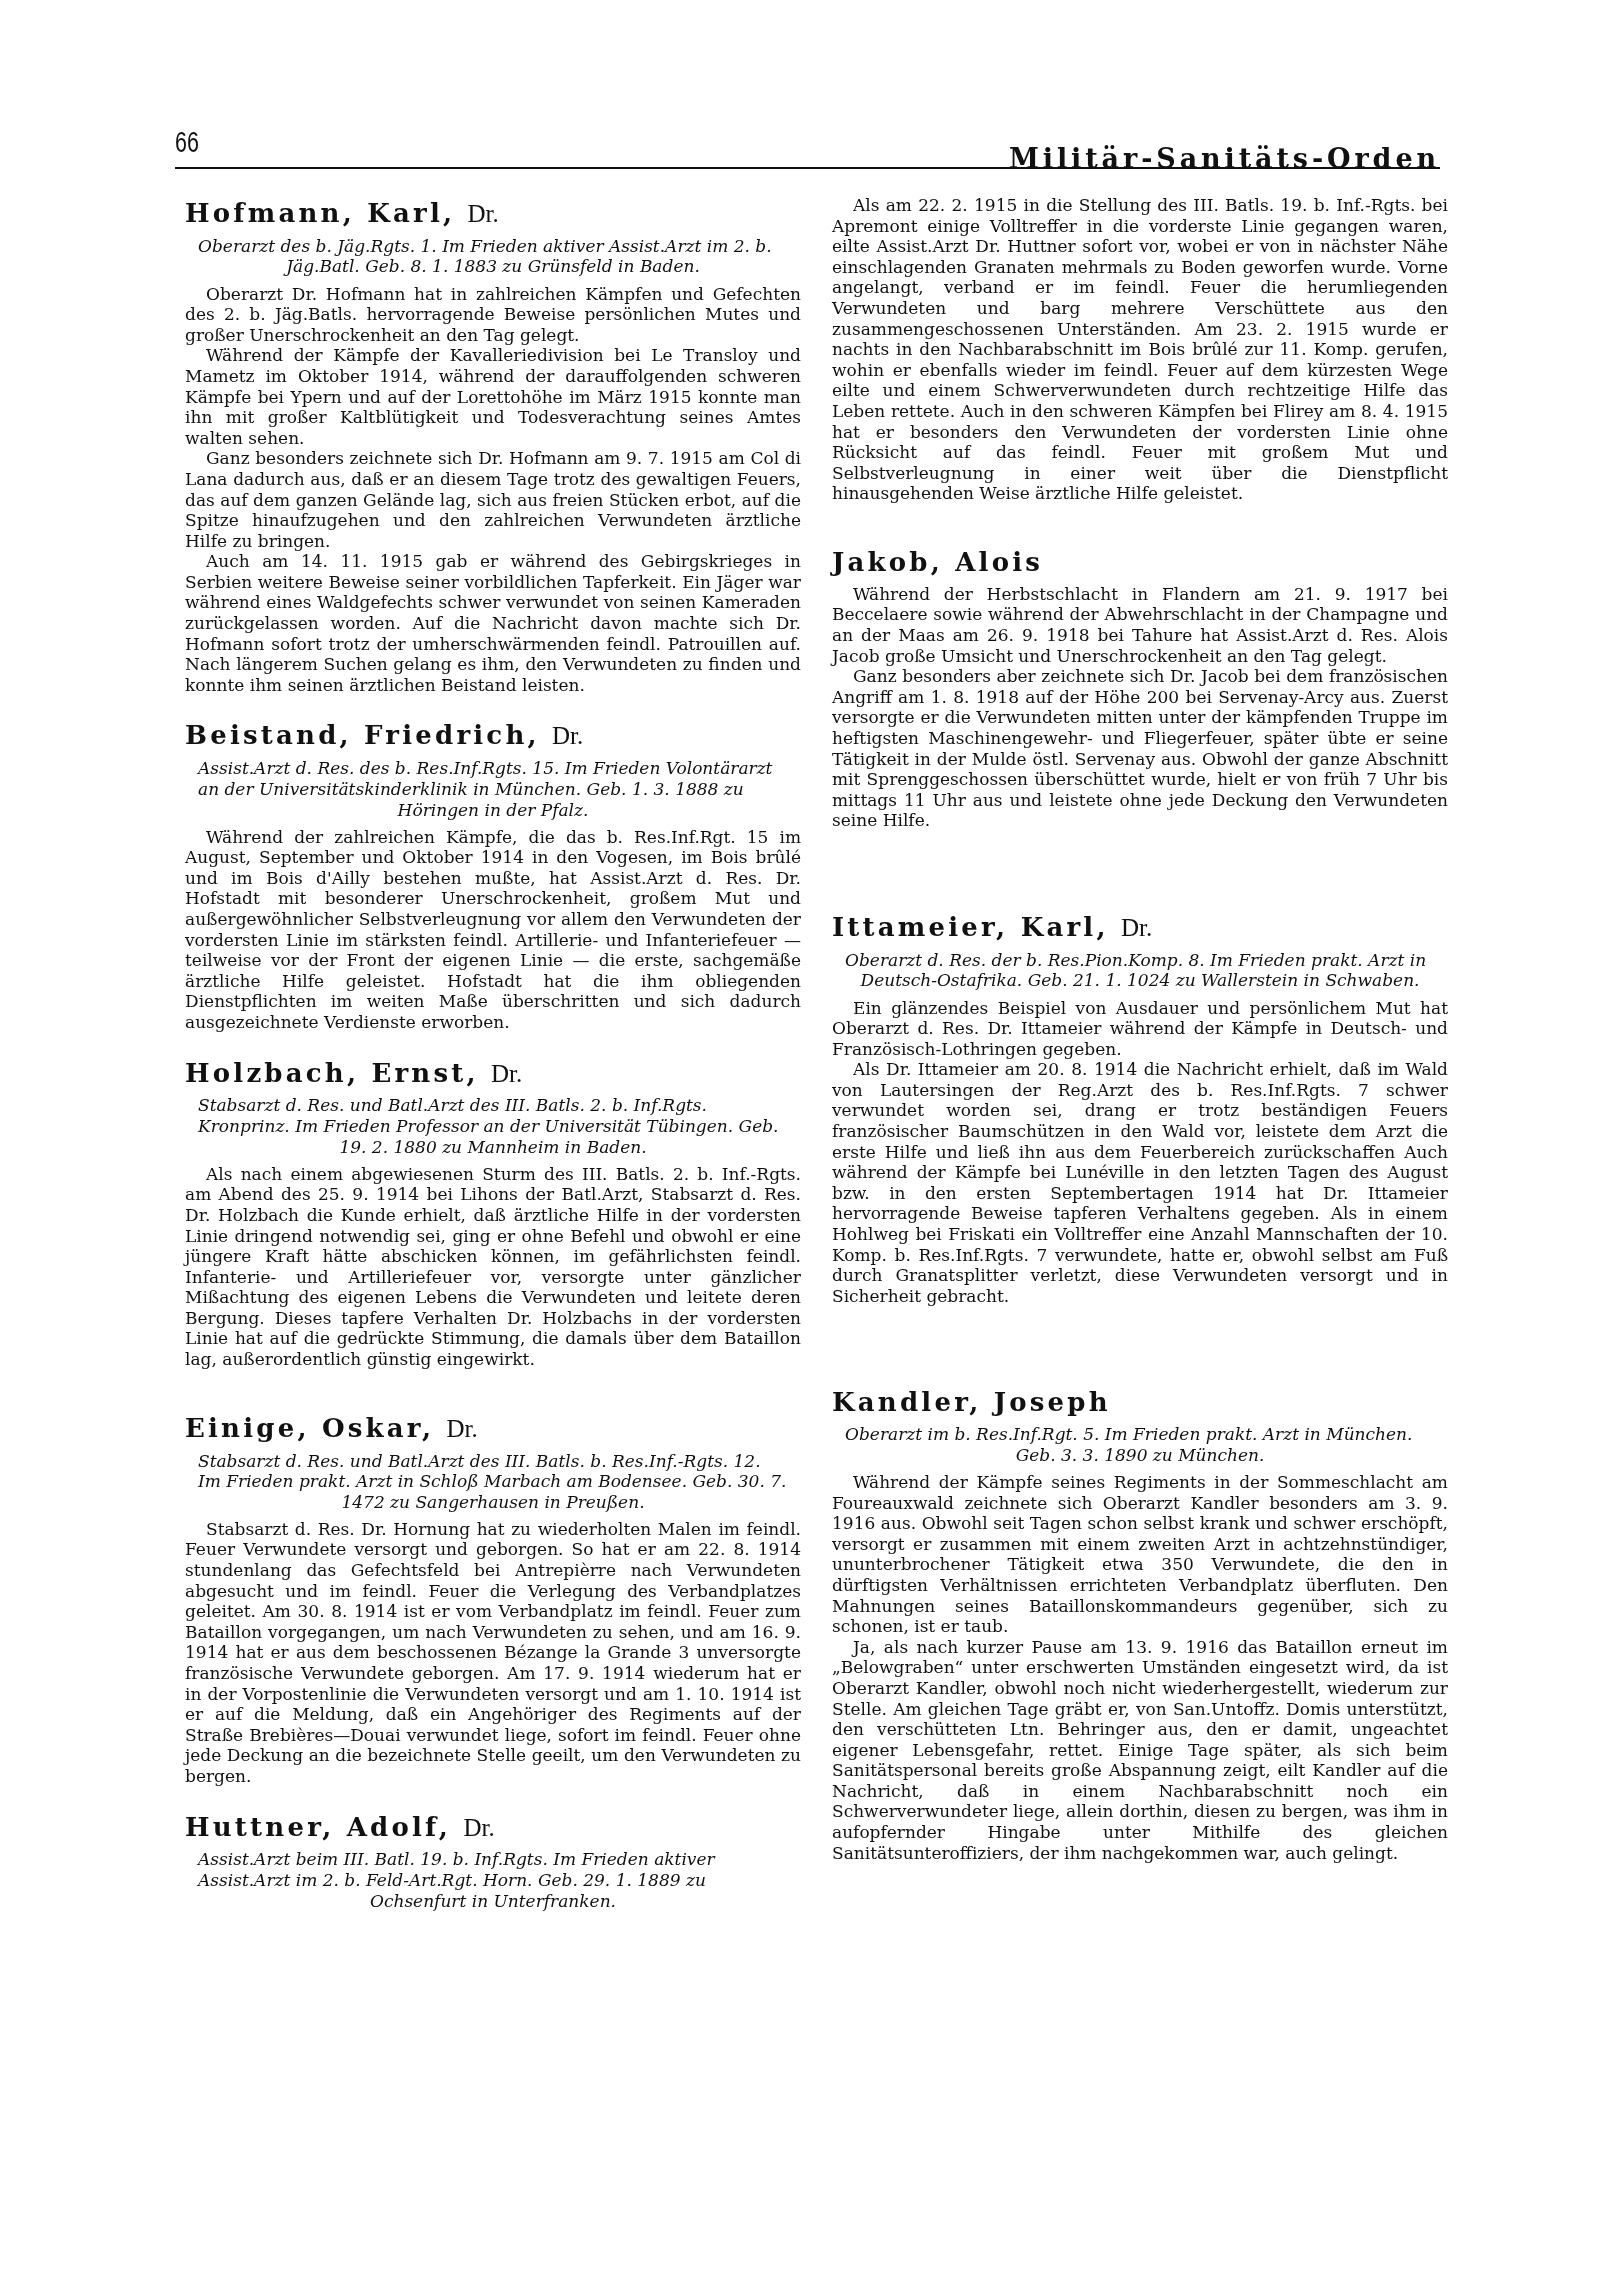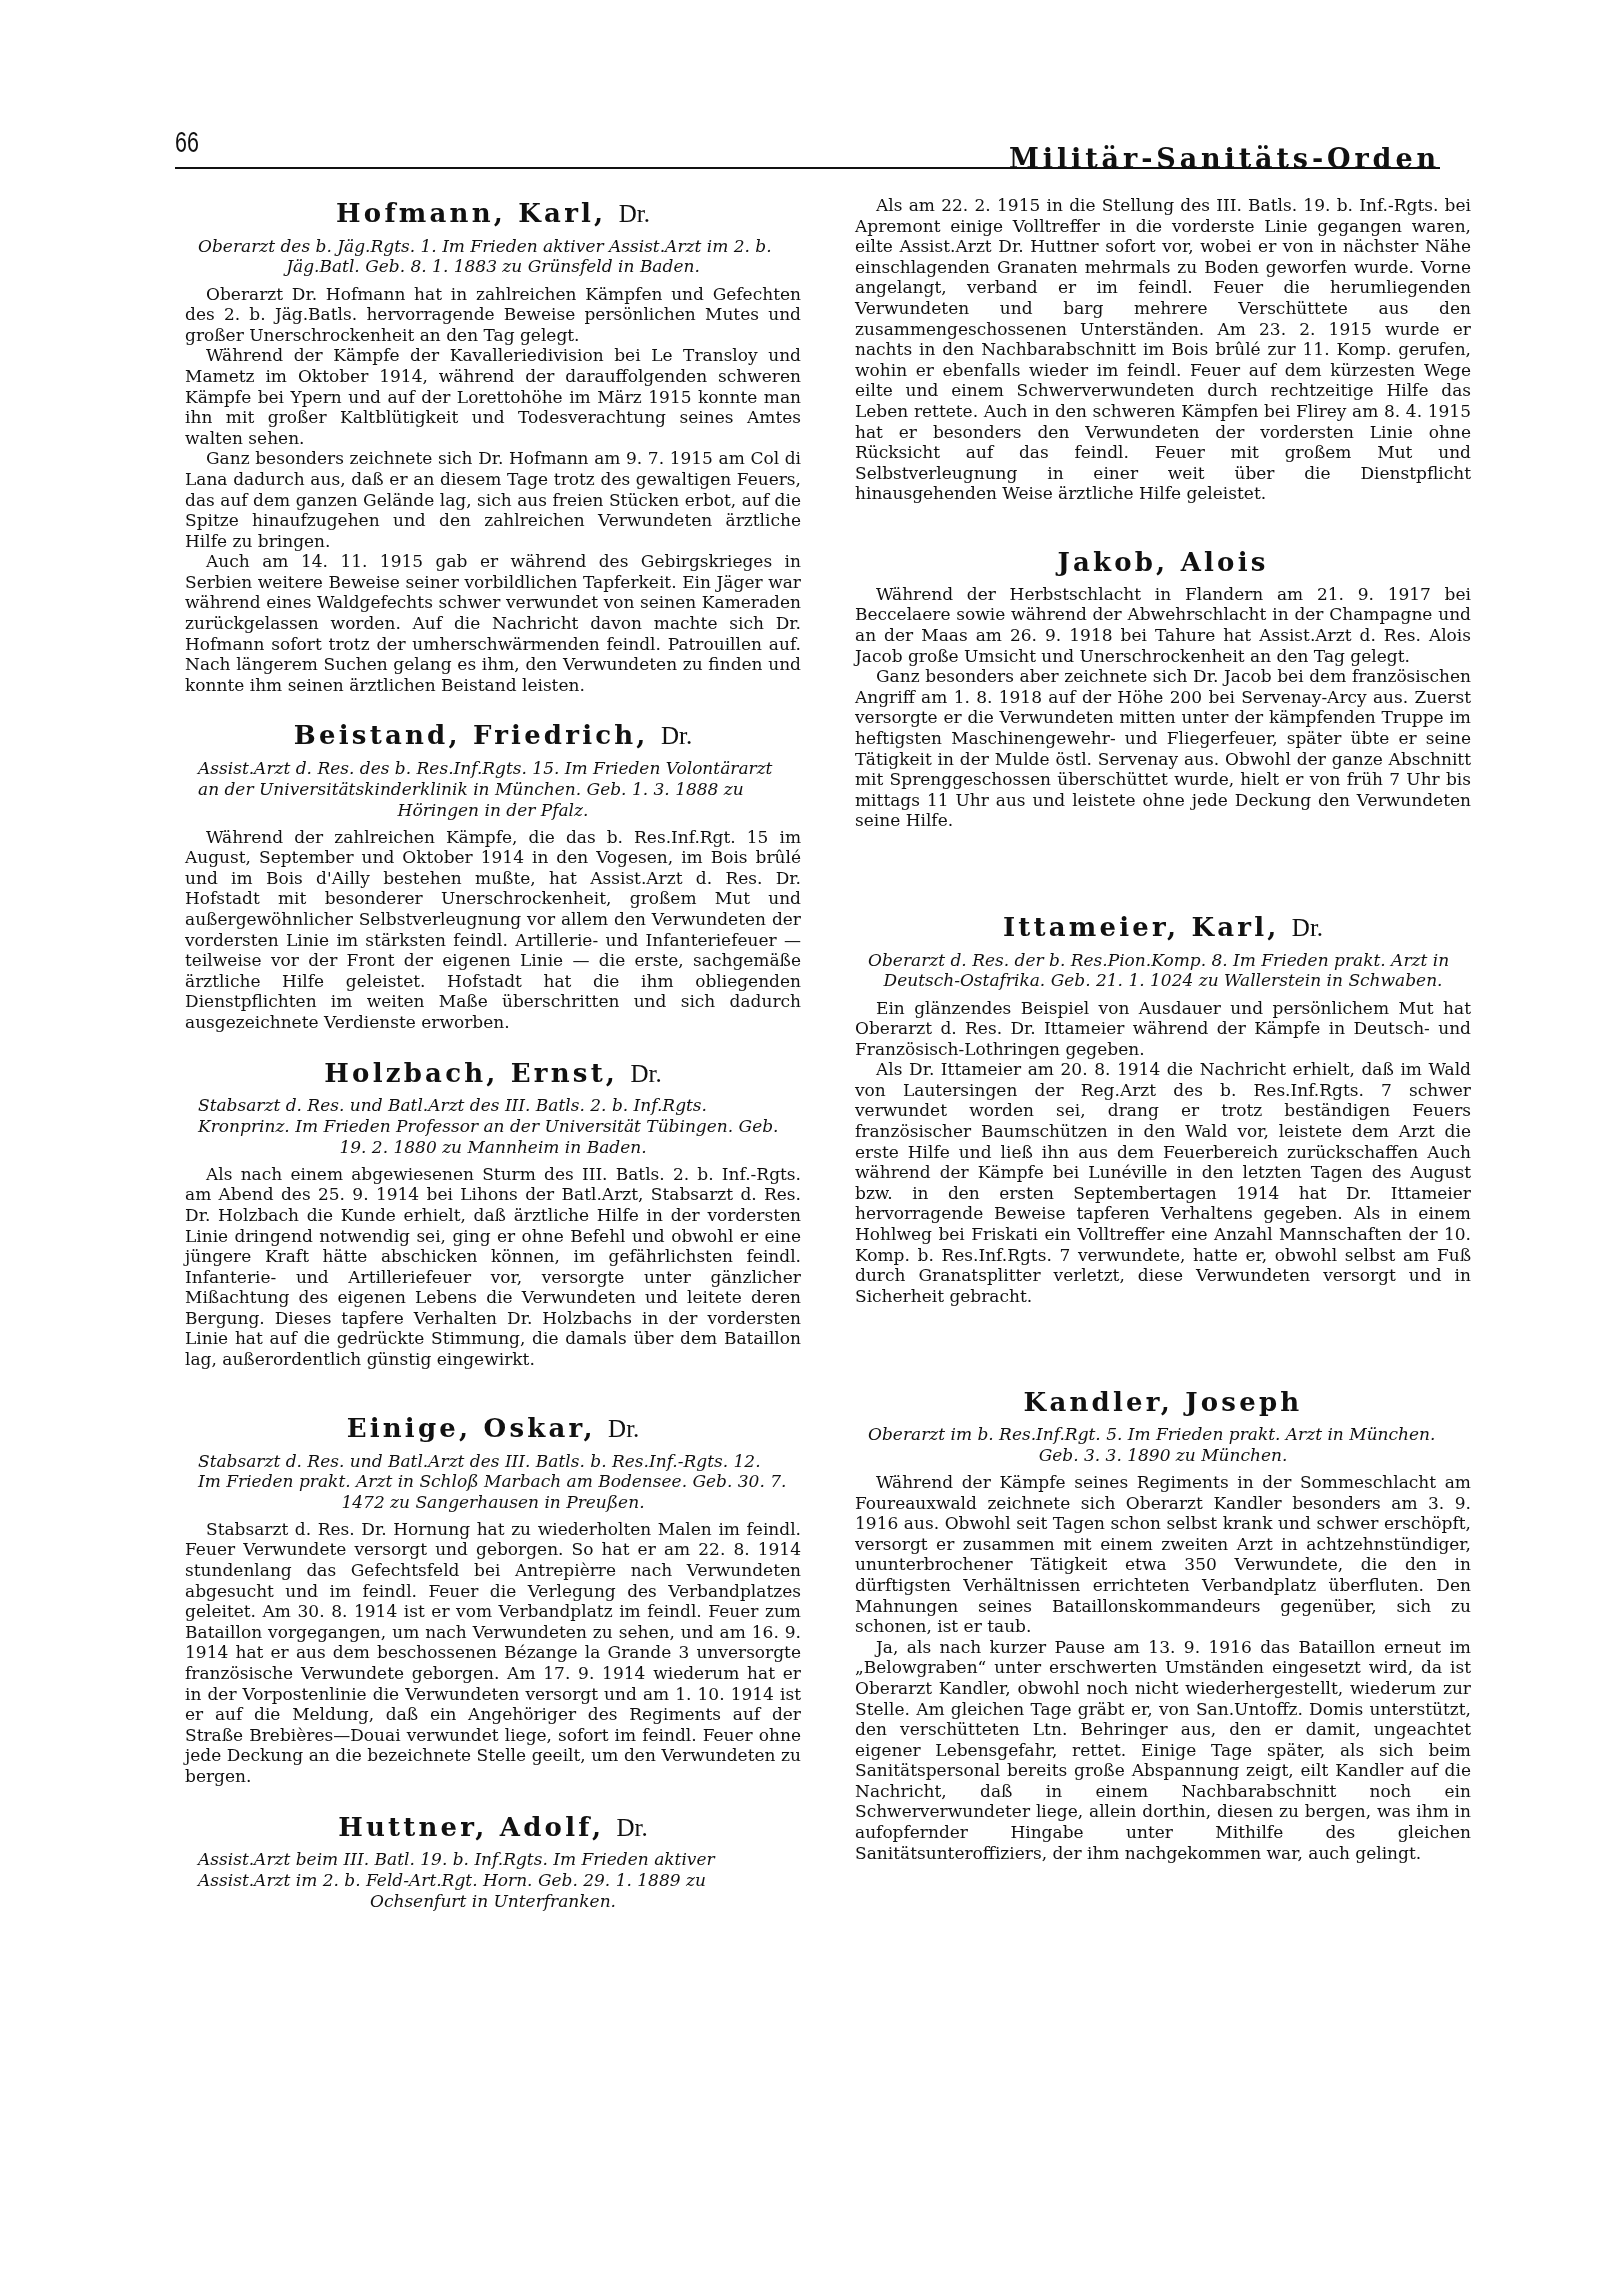--- a/index.html
+++ b/index.html
@@ -22,24 +22,24 @@
       font-size: 27px; line-height: 39px; letter-spacing: 3.9px; font-weight: bold;
     }
     .header-rule {
       position: absolute; left: 175px; top: 167px; width: 1265px; height: 1.9px; background: #111;
     }
     .column {
       position: absolute; top: 195px; width: 616px;
       font-size: 17px; line-height: 20.6px;
     }
     .col-left { left: 185px; }
-    .col-right { left: 855px; width: 616px; }
+    .col-right { left: 832px; width: 616px; }
     .entry { margin: 0 0 0 0; }
     .entry-title {
-      text-align: center; font-size: 26px; line-height: 36px; font-weight: bold;
+      text-align: left; font-size: 26px; line-height: 36px; font-weight: bold;
       letter-spacing: 3.2px; margin: 0 0 3.9px 0;
     }
     .entry-title .dr { font-weight: normal; letter-spacing: 0; font-family: "Liberation Serif", serif; font-size: 25px; }
     .entry-meta {
       margin: 0 13px 6.5px 13px; text-align-last: center; font-style: italic;
     }
     .entry-body p {
       margin: 0; text-indent: 21px; text-align: justify;
     }
     .spacer-s { height: 22px; }

